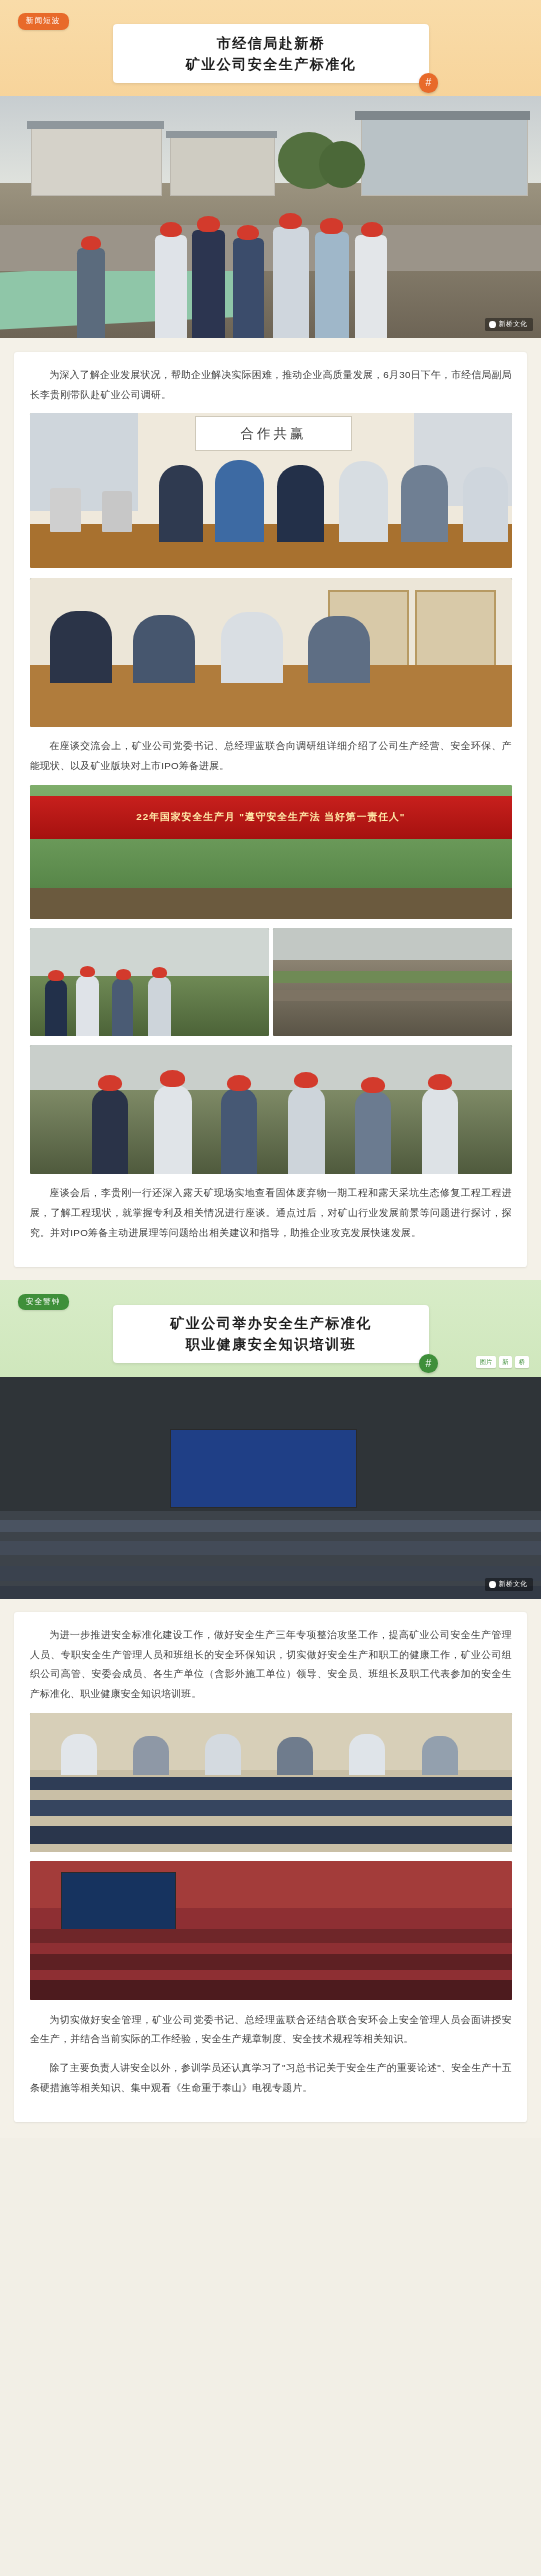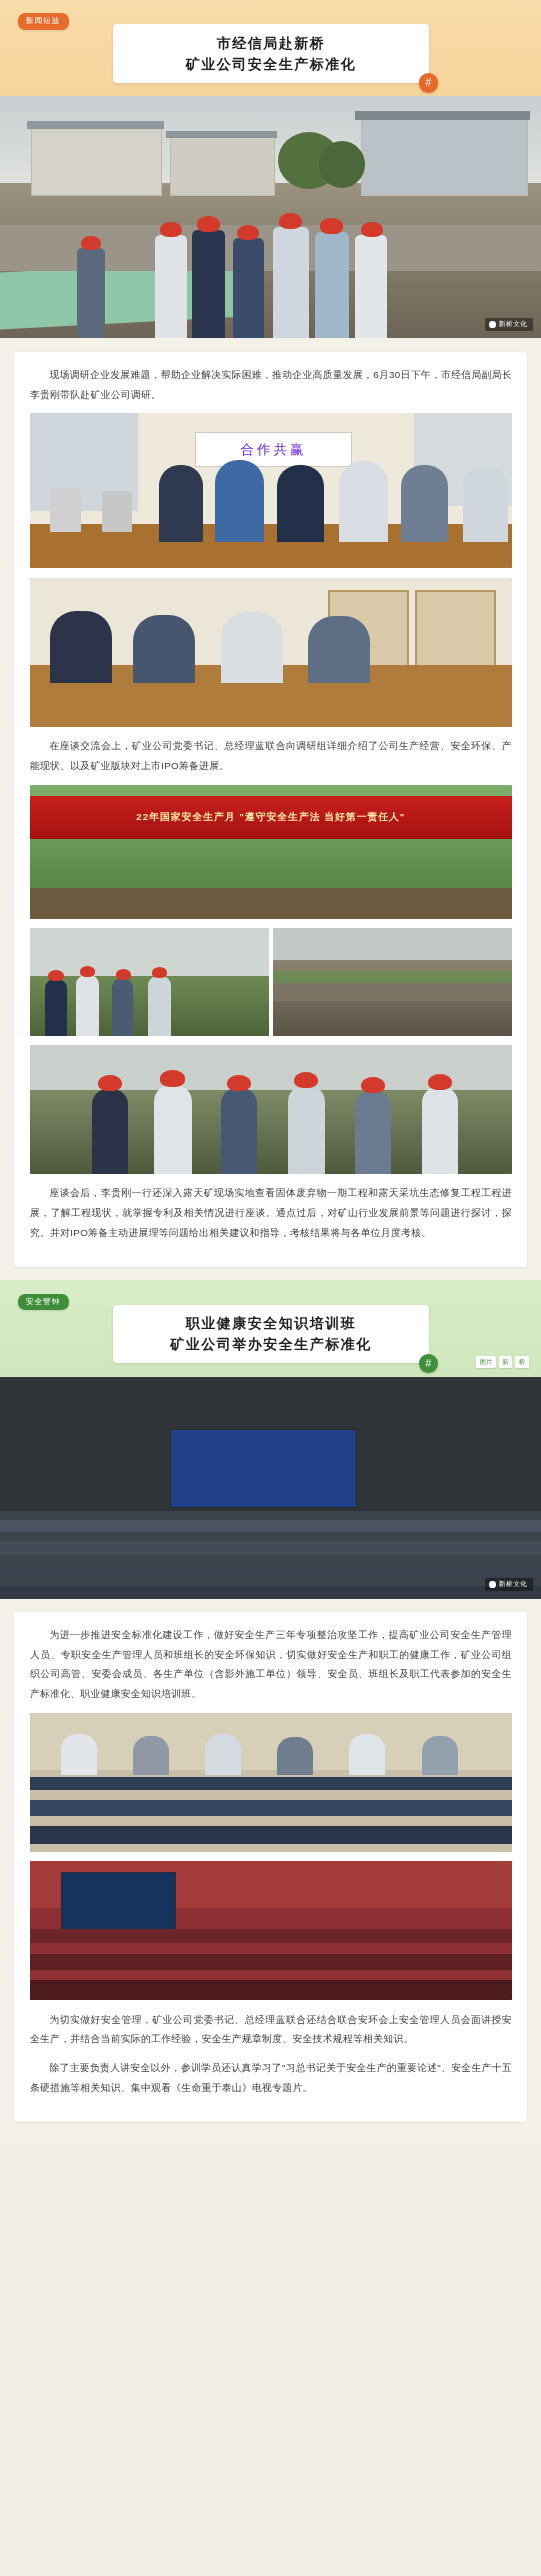--- a/index.html
+++ b/index.html
@@ -231,28 +231,28 @@
     </div>
     <div class="wm">
       <span class="wmdot"></span>
       <span>新桥文化</span>
     </div>
   </div>
 
   <div class="gap"></div>
 
   <div class="card">
-    <p class="para">现场调研企业发展难题，帮助企业解决实际困难，推动企业高质量发展，6月30日下午，市经信局副局长李贵刚带队赴矿业公司调研。</p>
+    <p class="para">为深入了解企业发展状况，帮助企业解决实际困难，推动企业高质量发展，6月30日下午，市经信局副局长李贵刚带队赴矿业公司调研。</p>
 
     <div class="inner-photo" style="height:155px;">
       <div class="ph-scene">
         <div class="room-wall" style="background:#efe9dc;"></div>
         <div class="curtain" style="left:0;top:0;width:108px;height:98px;background:#cfd6dc;"></div>
         <div class="curtain" style="right:0;top:0;width:98px;height:93px;background:#d5dadf;"></div>
-        <div style="position:absolute;left:165px;top:19px;width:155px;height:33px;background:#ffffff;border:1px solid #cfc9ba;color:#6d28d9;font-size:13.4px;letter-spacing:3.1px;text-align:center;line-height:33px;">合作共赢</div>
+        <div style="position:absolute;left:165px;top:3px;width:155px;height:33px;background:#ffffff;border:1px solid #cfc9ba;color:#404040;font-size:13.4px;letter-spacing:3.1px;text-align:center;line-height:33px;">合作共赢</div>
         <div class="tablewood" style="left:0;bottom:0;width:100%;height:44px;background:#a8712f;"></div>
         <div style="position:absolute;left:20.6px;bottom:36px;width:31px;height:44px;background:#cfcfcf;border-radius:3.1px 3.1px 1px 1px;"></div>
         <div style="position:absolute;left:72px;bottom:36px;width:30px;height:41px;background:#c7c7c7;border-radius:3.1px 3.1px 1px 1px;"></div>
         <div class="fig" style="left:129px;bottom:26px;width:44px;height:77px;background:#2f3a50;border-radius:20.6px 20.6px 0 0;"></div>
         <div class="fig" style="left:185px;bottom:26px;width:49px;height:82px;background:#3d6aa3;border-radius:23px 23px 0 0;"></div>
         <div class="fig" style="left:247px;bottom:26px;width:47px;height:77px;background:#233049;border-radius:21.6px 21.6px 0 0;"></div>
         <div class="fig" style="left:309px;bottom:26px;width:49px;height:81px;background:#d7dde2;border-radius:23px 23px 0 0;"></div>
         <div class="fig" style="left:371px;bottom:26px;width:47px;height:77px;background:#6f7f93;border-radius:21.6px 21.6px 0 0;"></div>
         <div class="fig" style="left:433px;bottom:26px;width:45px;height:75px;background:#cfd6dd;border-radius:20.6px 20.6px 0 0;"></div>
       </div>
@@ -320,31 +320,31 @@
         <div class="fig" style="left:258px;width:37px;height:88px;background:#cdd4da;border-radius:15.5px 15.5px 0 0;"></div>
         <div class="helmet" style="left:264px;bottom:86px;width:24px;height:16.5px;background:#d33a2c;"></div>
         <div class="fig" style="left:325px;width:36px;height:83px;background:#6b7b90;border-radius:15.5px 15.5px 0 0;"></div>
         <div class="helmet" style="left:331px;bottom:81px;width:24px;height:16.5px;background:#d33a2c;"></div>
         <div class="fig" style="left:392px;width:36px;height:87px;background:#dde2e6;border-radius:15.5px 15.5px 0 0;"></div>
         <div class="helmet" style="left:398px;bottom:84px;width:24px;height:16.5px;background:#d33a2c;"></div>
       </div>
 
     </div>
 
-    <p class="para">座谈会后，李贵刚一行还深入露天矿现场实地查看固体废弃物一期工程和露天采坑生态修复工程工程进展，了解工程现状，就掌握专利及相关情况进行座谈。通点过后，对矿山行业发展前景等问题进行探讨，探究。并对IPO筹备主动进展理等问题给出相关建议和指导，考核结果将与各单位月度考核。</p>
+    <p class="para">座谈会后，李贵刚一行还深入露天矿现场实地查看固体废弃物一期工程和露天采坑生态修复工程工程进展，了解工程现状，就掌握专利及相关情况进行座谈。通点过后，对矿山行业发展前景等问题进行探讨，探究。并对IPO筹备主动进展理等问题给出相关建议和指导，助推企业攻克发展快速发展。</p>
   </div>
 
   <div class="gap"></div>
 
   <div class="band band-green">
     <div class="tag tag-green">安全警钟</div>
     <div class="title-wrap">
       <div class="title-box">
+        <div class="line">矿业公司举办安全生产标准化</div>
         <div class="line">职业健康安全知识培训班</div>
-        <div class="line">矿业公司举办安全生产标准化</div>
         <div class="title-deco title-deco-green">#</div>
       </div>
     </div>
     <div class="mini-badges">
       <span>图片</span>
       <span>新</span>
       <span>桥</span>
     </div>
   </div>
 

